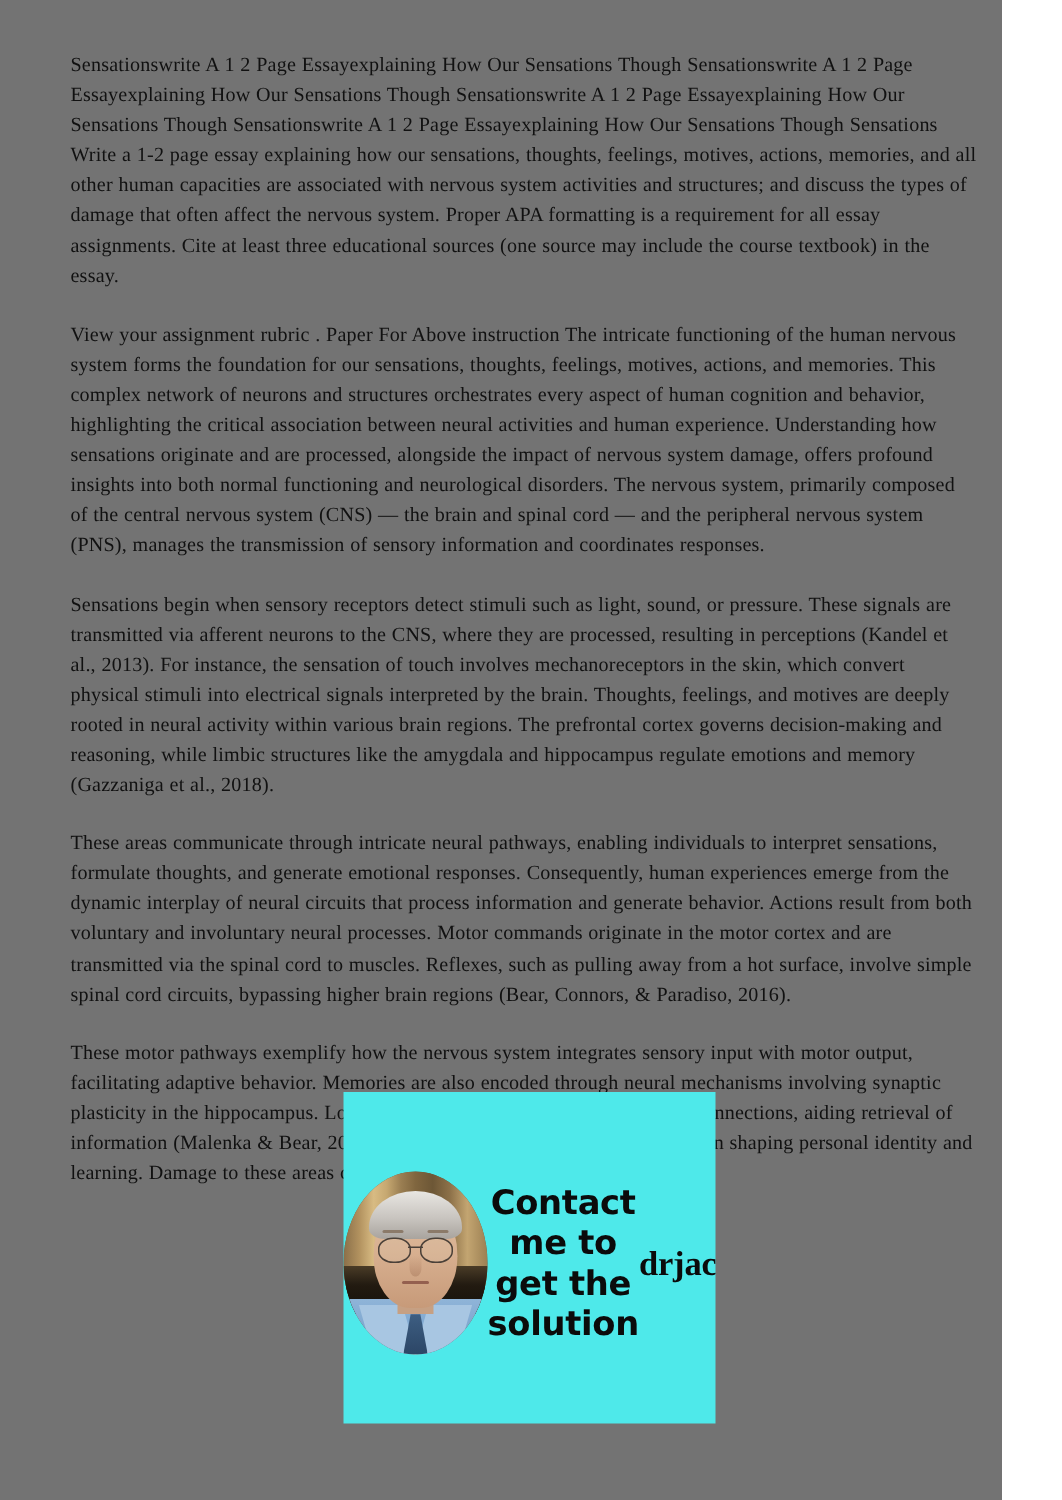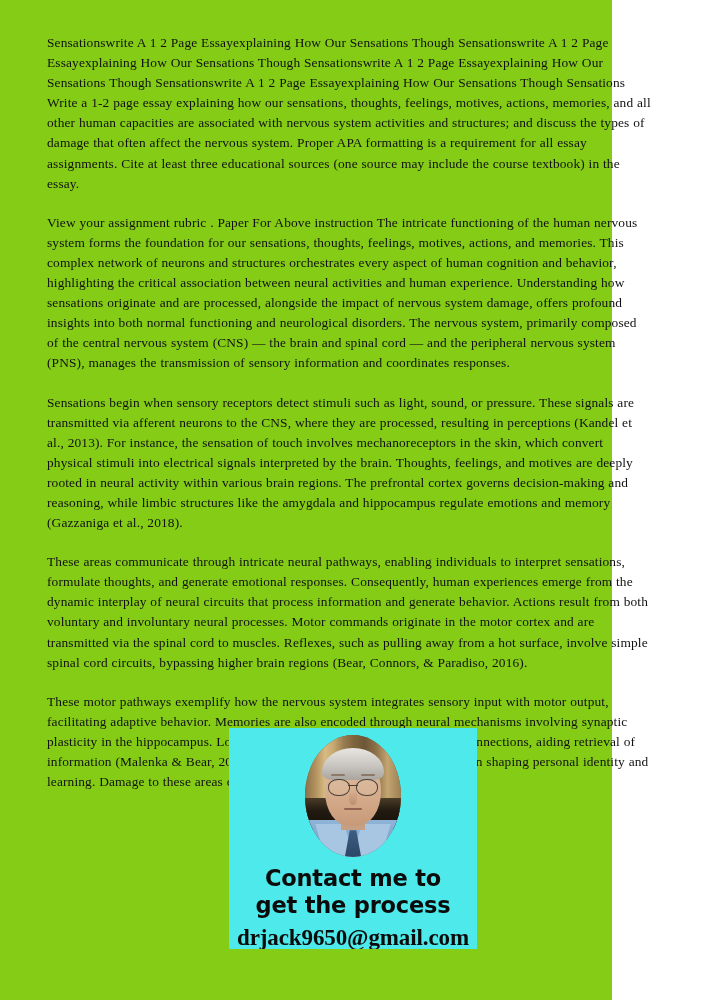--- a/index.html
+++ b/index.html
@@ -14,23 +14,23 @@
     overflow: hidden;
     font-family: "Liberation Serif", "DejaVu Serif", serif;
     color: #000000;
   }
 
   
   #document-page {
     position: absolute;
     left: 0;
     top: 0;
-    width: 612px;
+    width: 668px;
     height: 1000px;
-    background: #84cc16;
+    background: #737373;
   }
 
   #document-body {
     position: absolute;
     left: 47px;
     top: 33px;
     width: 604px;
   }
 
   .doc-paragraph {
@@ -47,21 +47,21 @@
 
   
   #contact-overlay {
     position: absolute;
     left: 229px;
     top: 728px;
     width: 248px;
     height: 221px;
     background: #4ee9ea;
     display: flex;
-    flex-direction: column;
+    flex-direction: row;
     align-items: center;
     justify-content: flex-start;
     overflow: hidden;
     z-index: 5;
   }
 
   #contact-portrait {
     width: 96px;
     height: 122px;
     margin-top: 7px;
@@ -209,20 +209,20 @@
       <div class="ph-brow ph-brow-r"></div>
       <div class="ph-glass ph-glass-l"></div>
       <div class="ph-glass ph-glass-r"></div>
       <div class="ph-bridge"></div>
       <div class="ph-nose"></div>
       <div class="ph-mouth"></div>
     </div>
 
     <div id="contact-headline">
       <span class="hl-line">Contact me to</span>
-      <span class="hl-line">get the process</span>
+      <span class="hl-line">get the solution</span>
     </div>
 
     <div id="contact-email">drjack9650@gmail.com</div>
 
   </div>
 
 </div>
 
 </body></html>

